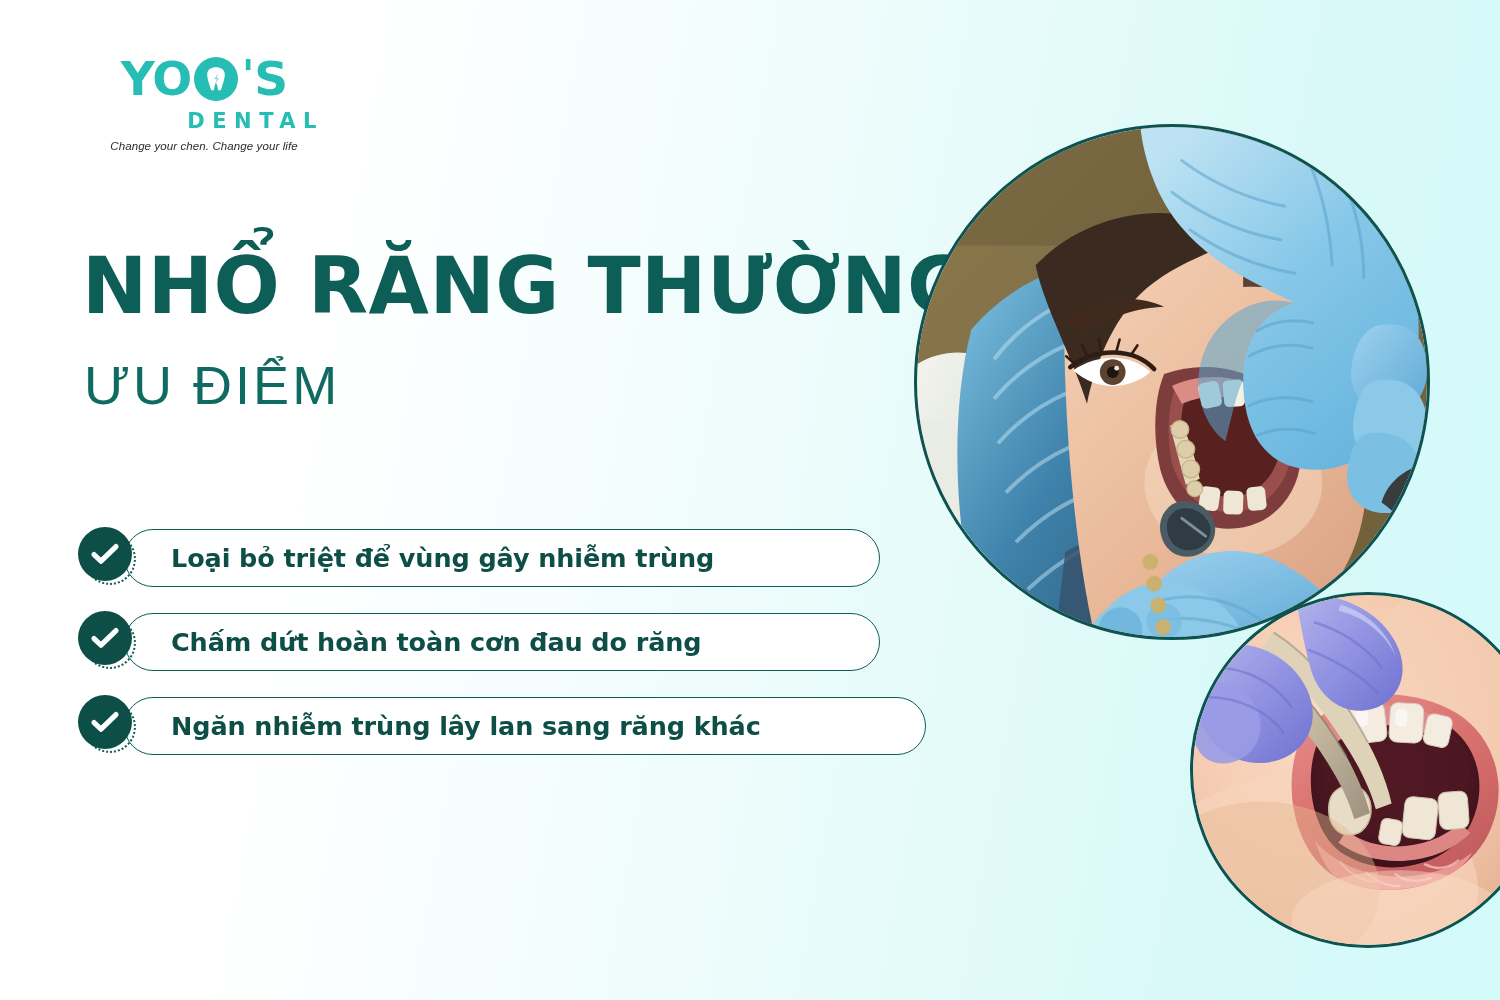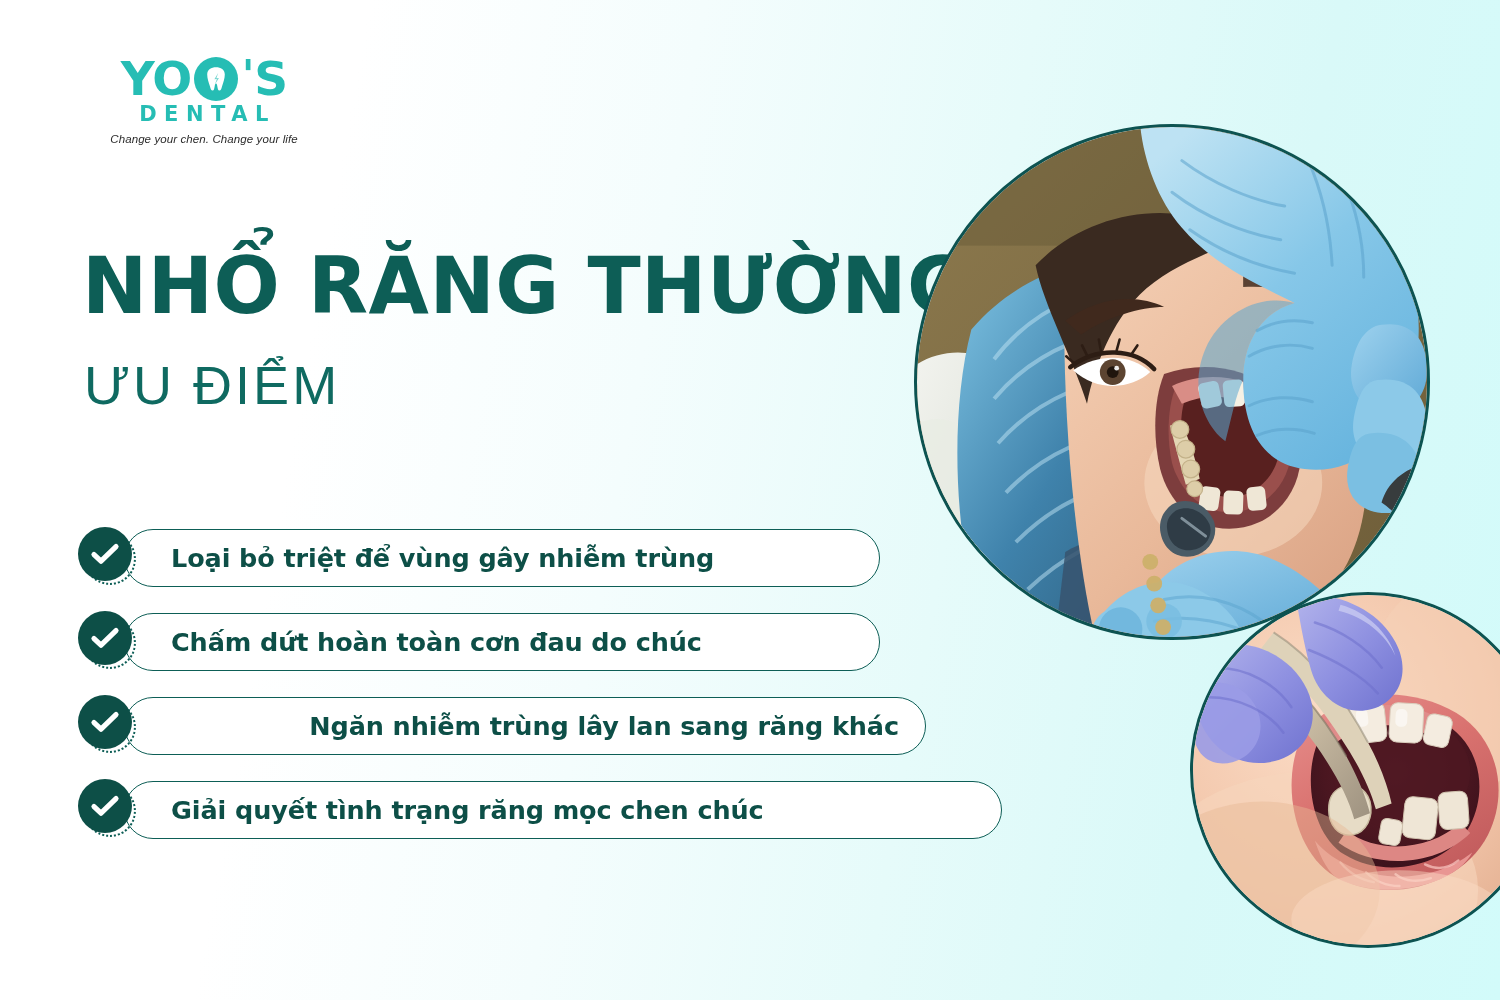--- a/index.html
+++ b/index.html
@@ -61,26 +61,28 @@
     position: relative;
     width: 44px;
     height: 44px;
     border-radius: 50%;
     background: #26bdb4;
     display: inline-block;
     margin: 0 1px;
   }
   .logo-o svg { position: absolute; left: 50%; top: 50%; transform: translate(-50%,-50%); }
   .logo-dental {
+    margin-top: 7px;
     font-size: 21px;
     font-weight: 700;
     letter-spacing: 7.5px;
     color: #26bdb4;
     padding-left: 7px;
     font-family: "DejaVu Sans", sans-serif;
+    text-align: right;
   }
   .logo-tagline {
     margin-top: 7px;
     font-size: 11.5px;
     font-style: italic;
     color: #2b2b2b;
     letter-spacing: 0.1px;
     font-family: "Liberation Sans", sans-serif;
   }
 
@@ -171,21 +173,21 @@
   .pill-text {
     font-size: 25.5px;
     font-weight: 700;
     color: #0d4f47;
     white-space: nowrap;
     letter-spacing: -0.1px;
     font-family: "DejaVu Sans", sans-serif;
   }
   .b1 .pill { width: 756px; }
   .b2 .pill { width: 756px; }
-  .b3 .pill { width: 802px; justify-content: flex-end; }
+  .b3 .pill { width: 802px; }
   .b4 .pill { width: 878px; }
 
   
   .photo {
     position: absolute;
     border-radius: 50%;
     border: 3px solid #0d5351;
     box-sizing: border-box;
     overflow: hidden;
     background: #cfd4cf;
@@ -249,51 +251,38 @@
     <div class="benefit b2">
       <div class="check-wrap">
         <div class="check-dotted"></div>
         <div class="check-circle">
           <svg width="30" height="24" viewBox="0 0 30 24" aria-hidden="true">
             <path d="M4 12.6 L11 19.2 L26 4.6" stroke="#ffffff" stroke-width="5.2" fill="none" stroke-linecap="round" stroke-linejoin="round"></path>
           </svg>
         </div>
       </div>
       <div class="pill">
-        <span class="pill-text">Chấm dứt hoàn toàn cơn đau do chúc</span>
+        <span class="pill-text">Chấm dứt hoàn toàn cơn đau do răng</span>
       </div>
     </div>
 
     <div class="benefit b3">
       <div class="check-wrap">
         <div class="check-dotted"></div>
         <div class="check-circle">
           <svg width="30" height="24" viewBox="0 0 30 24" aria-hidden="true">
             <path d="M4 12.6 L11 19.2 L26 4.6" stroke="#ffffff" stroke-width="5.2" fill="none" stroke-linecap="round" stroke-linejoin="round"></path>
           </svg>
         </div>
       </div>
       <div class="pill">
         <span class="pill-text">Ngăn nhiễm trùng lây lan sang răng khác</span>
       </div>
     </div>
 
-    <div class="benefit b4">
-      <div class="check-wrap">
-        <div class="check-dotted"></div>
-        <div class="check-circle">
-          <svg width="30" height="24" viewBox="0 0 30 24" aria-hidden="true">
-            <path d="M4 12.6 L11 19.2 L26 4.6" stroke="#ffffff" stroke-width="5.2" fill="none" stroke-linecap="round" stroke-linejoin="round"></path>
-          </svg>
-        </div>
-      </div>
-      <div class="pill">
-        <span class="pill-text">Giải quyết tình trạng răng mọc chen chúc</span>
-      </div>
-    </div>
 
   </div>
 
   <div class="photo photo-main">
     <svg viewBox="0 0 516 516" preserveAspectRatio="xMidYMid slice" aria-hidden="true">
       <defs>
         <clipPath id="clipMain">
             <circle cx="258" cy="258" r="258"></circle>
           </clipPath>
         <linearGradient id="wallG" x1="0" y1="0" x2="1" y2="1">

